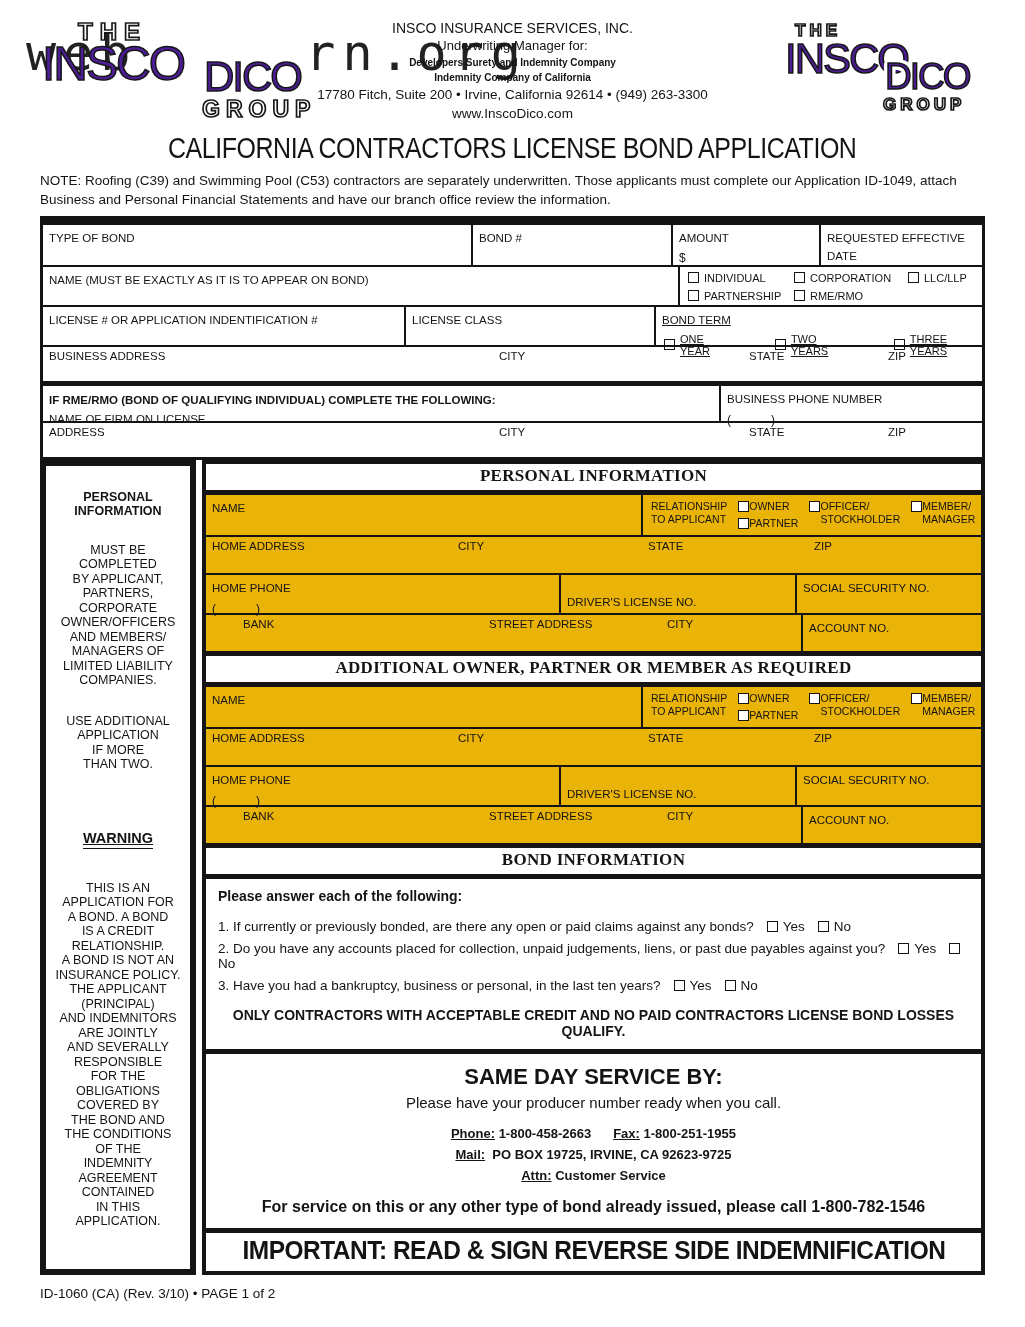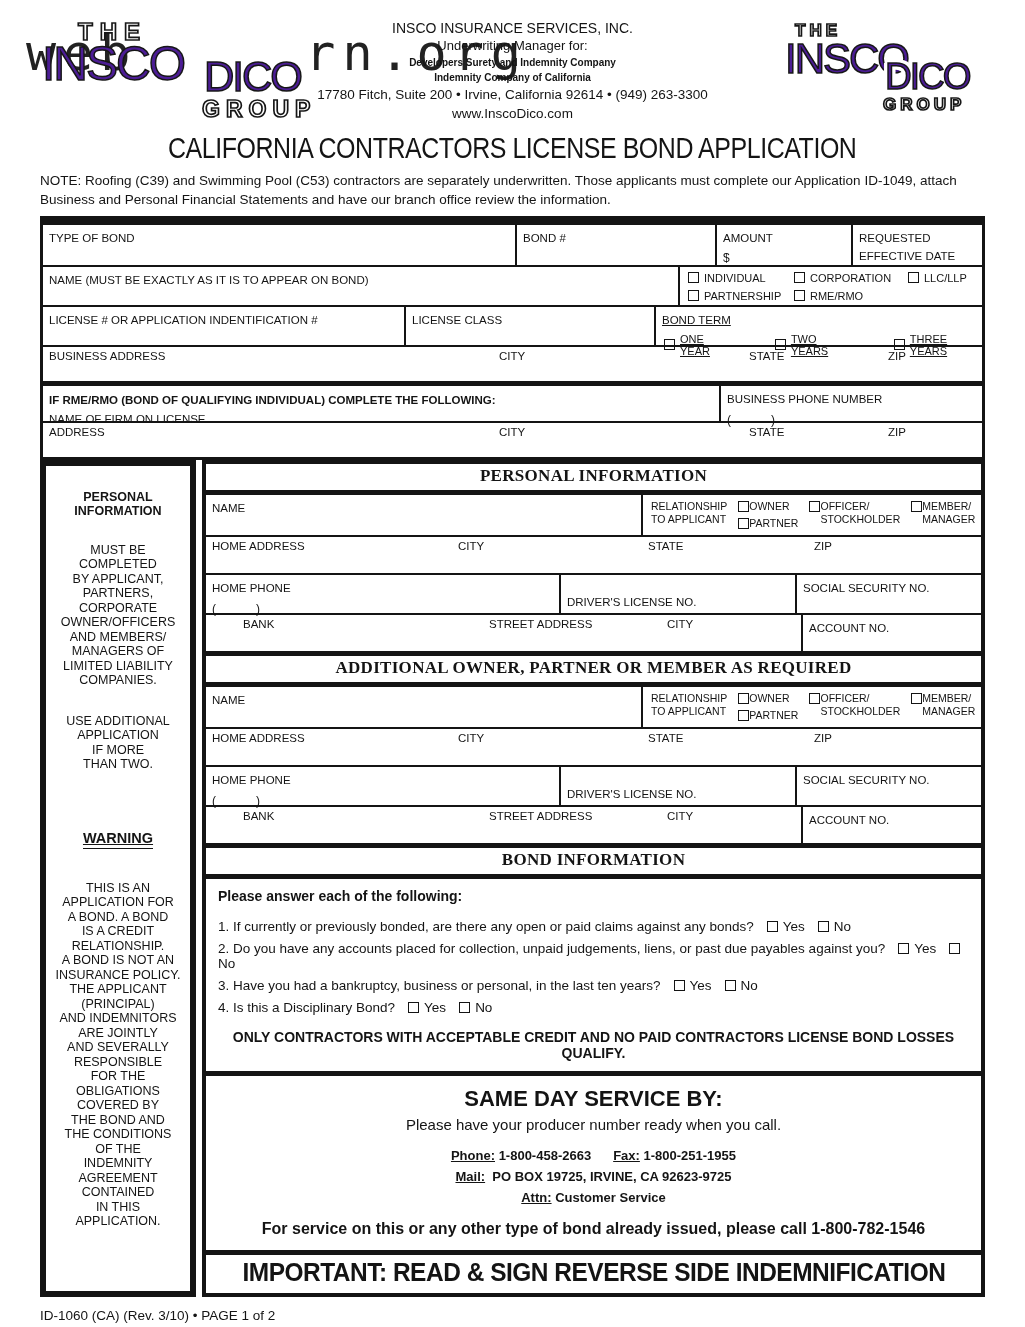--- a/index.html
+++ b/index.html
@@ -48,21 +48,21 @@
   .topform { margin-top:6px; border:3px solid #141414; border-top-width:9px; }
   .tf-row { display:flex; border-top:2px solid #141414; position:relative; box-sizing:border-box; }
   .tf-row:first-child { border-top:0; }
   .cell { border-right:2px solid #141414; padding:3px 6px; box-sizing:border-box; position:relative; }
   .cell:last-child { border-right:0; }
   .lbl { font-size:11.5px; }
   .lbl-b { font-size:11.5px; font-weight:700; }
   .cb { width:9px; height:9px; border:1.5px solid #141414; display:inline-block;
         flex:none; background:#fff; }
   .opt { display:flex; align-items:center; gap:5px; font-size:11px; }
-  .tf-r1 { height:40px; } .tf-r1 .c1{width:474px;} .tf-r1 .c2{width:200px;} .tf-r1 .c3{width:136px;} .tf-r1 .c4{flex:1;}
+  .tf-r1 { height:40px; } .tf-r1 .c1{width:430px;} .tf-r1 .c2{width:200px;} .tf-r1 .c3{width:148px;} .tf-r1 .c4{flex:1;}
   .dollar { display:block; margin-top:5px; font-size:12px; }
   .tf-r2 { height:40px; } .tf-r2 .c1{width:637px;} .tf-r2 .c2{flex:1; padding:5px 8px;}
   .ent-grid { display:grid; grid-template-columns:106px 114px auto; row-gap:6px; }
   .tf-r3 { height:40px; } .tf-r3 .c1{width:363px;} .tf-r3 .c2{width:250px;} .tf-r3 .c3{flex:1;text-decoration:underline;}
   .term-opts { display:flex; gap:47px; margin:5px 0 0 2px; }
   .tf-r4, .tf-r6 { height:36px; }
   .abs-lbl { position:absolute; top:3px; font-size:11.5px; }
   .tf-r5 { height:40px; border-top-width:5px; } .tf-r5 .c1{width:678px; line-height:1.2;} .tf-r5 .c2{flex:1;}
   .parens { font-size:12px; margin-top:6px; white-space:pre; }
   
@@ -72,21 +72,21 @@
   .sb-title { font-weight:700; white-space:pre-line; margin-bottom:24px; }
   .sb-p  { white-space:pre-line; margin-bottom:26px; }
   .sb-p2 { white-space:pre-line; margin-bottom:58px; }
   .sb-warning { font-weight:700; font-size:14.5px; margin-bottom:34px; }
   .sb-warning span { text-decoration:underline; border-bottom:1px solid #141414; padding-bottom:2px; }
   .sb-p3 { white-space:pre-line; }
   .rightcol { flex:1; margin-left:6px; background:#141414; padding:4px;
               display:flex; flex-direction:column; gap:5px; box-sizing:border-box; }
   .bar { background:#fff; text-align:center; padding:2px 0 4px; }
   .bar span { font-family:"Liberation Serif", serif; font-weight:700; font-size:17px; letter-spacing:.3px; }
-  .ptable { background:#ffffff; }
+  .ptable { background:#eab308; }
   .prow { border-top:2px solid #141414; position:relative; box-sizing:border-box; }
   .prow:first-child { border-top:0; }
   .prow-name { display:flex; height:40px; }
   .pc-name { width:437px; border-right:2px solid #141414; padding:3px 6px; box-sizing:border-box; }
   .pc-rel  { flex:1; display:flex; gap:11px; padding:5px 2px 0 8px; font-size:10.5px; line-height:1.3; }
   .pre { white-space:pre-line; }
   .rel-col { display:flex; flex-direction:column; gap:4px; }
   .opt2 { display:flex; align-items:flex-start; font-size:10.5px; }
   .opt2 .cb { margin-top:1px; }
   .prow-addr { height:38px; }
@@ -383,21 +383,20 @@
           <div class="pc-acct"><span class="lbl">ACCOUNT NO.</span></div>
         </div>
       </div>
 
       <div class="bar"><span>BOND INFORMATION</span></div>
       <div class="bondbox">
         <div class="bi-intro">Please answer each of the following:</div>
         <div class="bi-q"><span>1.  If currently or previously bonded, are there any open or paid claims against any bonds?</span><span class="cb"></span><span>Yes</span><span class="cb"></span><span>No</span></div>
         <div class="bi-q"><span>2.  Do you have any accounts placed for collection, unpaid judgements, liens, or past due payables against you?</span><span class="cb"></span><span>Yes</span><span class="cb"></span><span>No</span></div>
         <div class="bi-q"><span>3.  Have you had a bankruptcy, business or personal, in the last ten years?</span><span class="cb"></span><span>Yes</span><span class="cb"></span><span>No</span></div>
-        <div class="bi-q"><span>4.  Is this a Disciplinary Bond?</span><span class="cb"></span><span>Yes</span><span class="cb"></span><span>No</span></div>
         <div class="bi-qualify">ONLY CONTRACTORS WITH ACCEPTABLE CREDIT AND NO PAID CONTRACTORS LICENSE BOND LOSSES QUALIFY.</div>
       </div>
 
       <div class="svcbox">
         <div class="svc-title">SAME DAY SERVICE BY:</div>
         <div class="svc-sub">Please have your producer number ready when you call.</div>
         <div class="svc-line first"><span class="u">Phone:</span> <span>1-800-458-2663</span><span class="u gap-l">Fax:</span> <span>1-800-251-1955</span></div>
         <div class="svc-line"><span class="u">Mail:</span>&nbsp; <span>PO BOX 19725, IRVINE, CA 92623-9725</span></div>
         <div class="svc-line"><span class="u">Attn:</span> <span>Customer Service</span></div>
         <div class="svc-note">For service on this or any other type of bond already issued, please call 1-800-782-1546</div>

